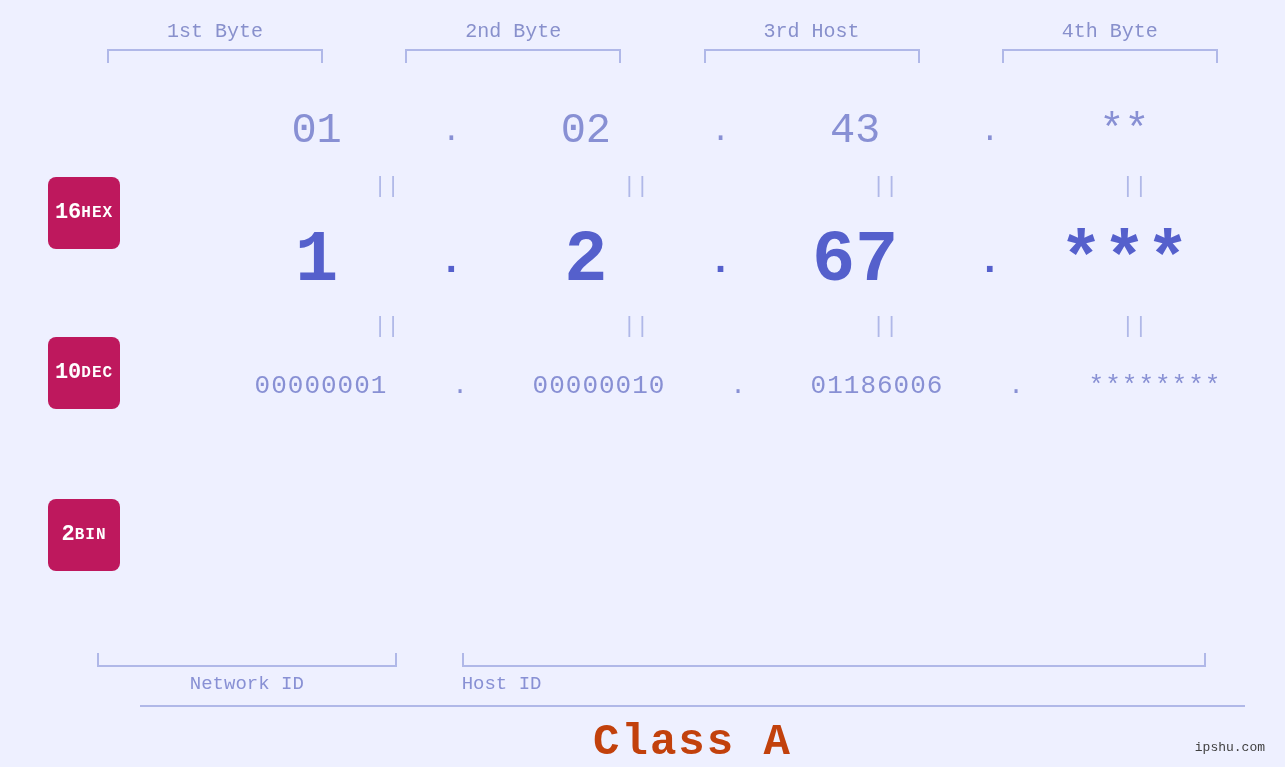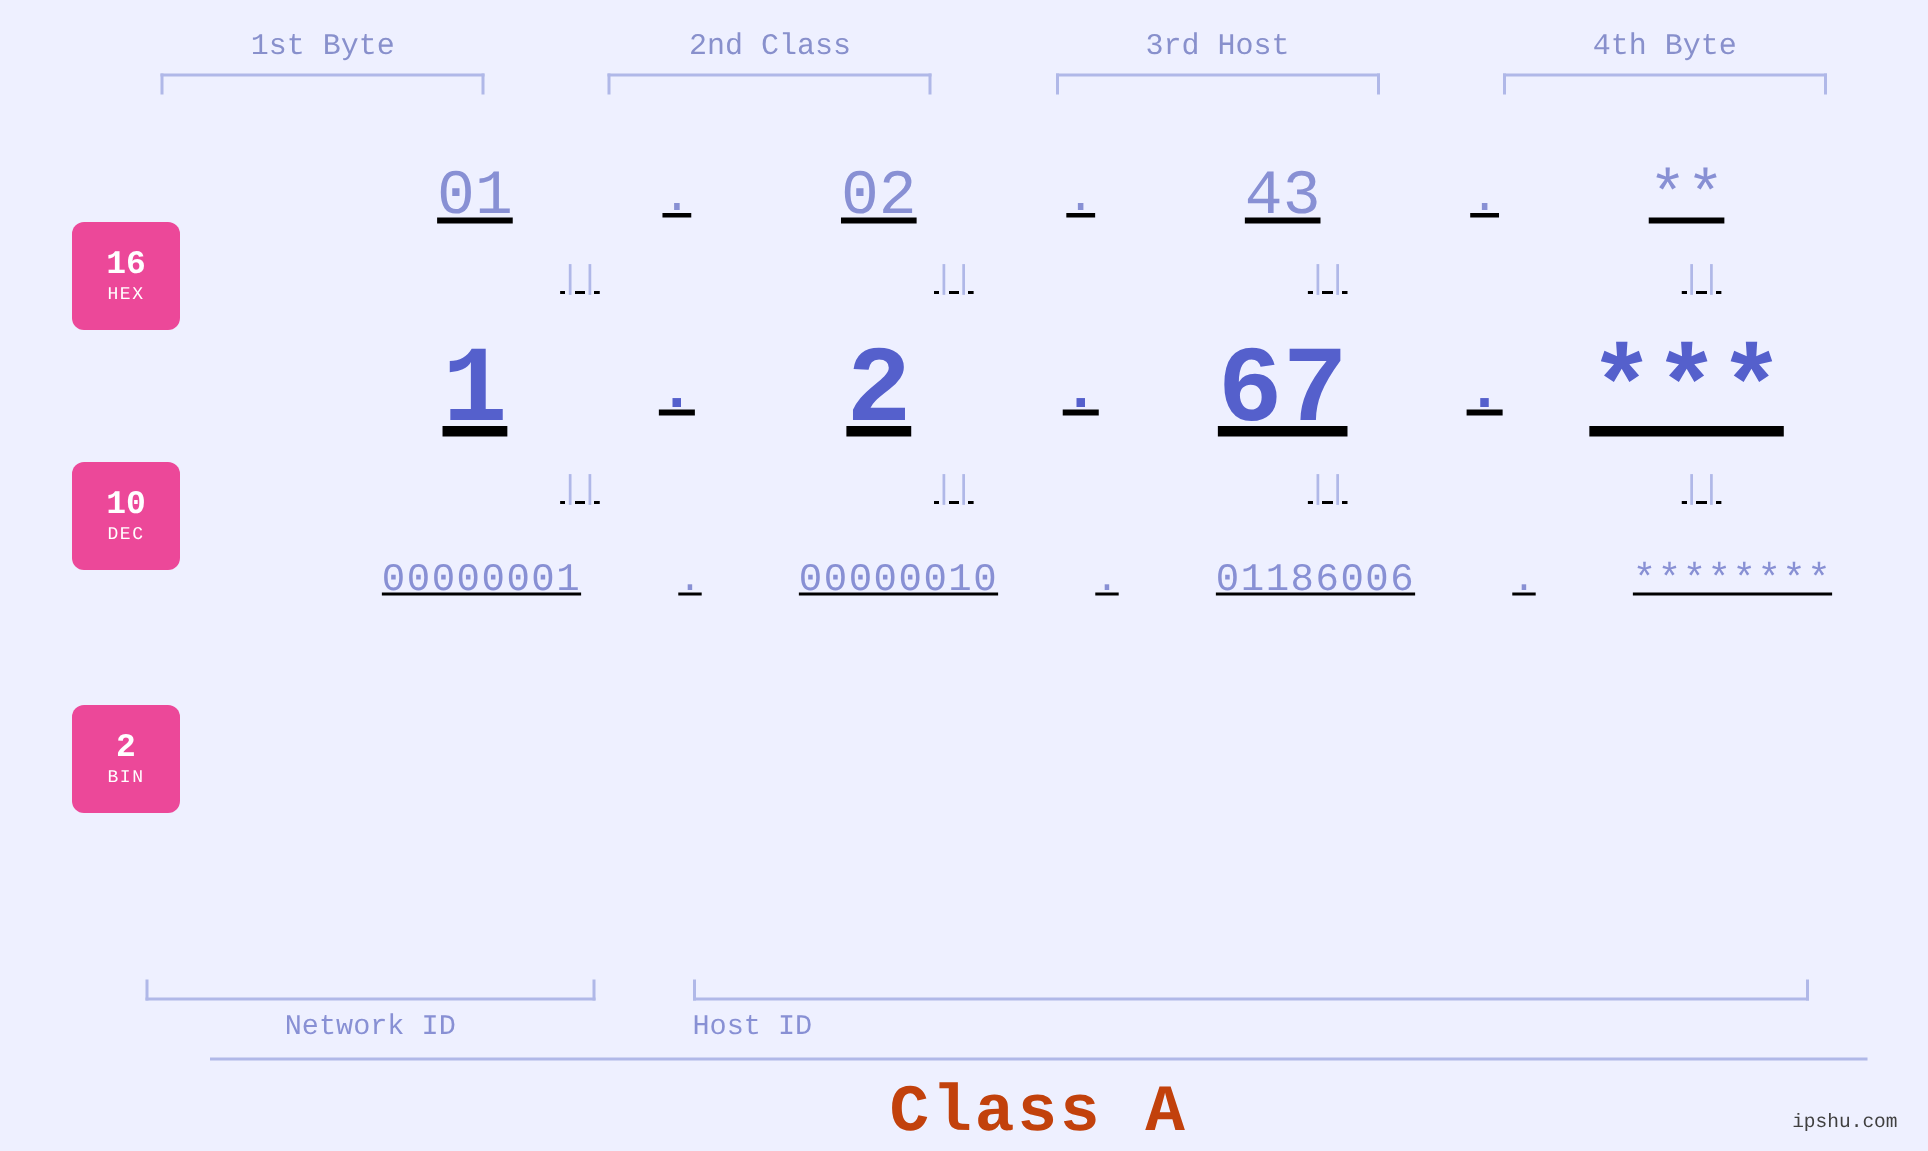--- a/index.html
+++ b/index.html
@@ -22,38 +22,39 @@
       flex-direction: column;
       align-items: center;
       justify-content: flex-start;
       padding-top: 20px;
     }
 
     
     .badge {
       width: 72px;
       height: 72px;
-      background: #ec4899;
+      background: #be185d;
       border-radius: 8px;
       display: flex;
-      flex-direction: column;
+      flex-direction: row;
       align-items: center;
       justify-content: center;
       color: white;
       position: absolute;
       left: 48px;
+      margin-top: 29px;
     }
     .badge-num {
       font-size: 22px;
       font-weight: bold;
       line-height: 1.1;
     }
     .badge-label {
-      font-size: 12px;
-      font-weight: normal;
+      font-size: 16px;
+      font-weight: bold;
       letter-spacing: 1px;
     }
 
     .badge-hex { top: 148px; }
     .badge-dec { top: 308px; }
     .badge-bin { top: 470px; }
 
     
     .header-row {
       display: flex;
@@ -87,21 +88,20 @@
     }
 
     
     .content-area {
       width: 100%;
       padding-left: 116px;
       padding-right: 40px;
       flex: 1;
       display: flex;
       flex-direction: column;
-      text-decoration: underline;
     }
 
     
     .value-row {
       display: flex;
       align-items: center;
       width: 100%;
       height: 80px;
     }
 
@@ -293,21 +293,21 @@
     <span class="badge-label">BIN</span>
   </div>
 
   <div class="header-row">
     <div class="byte-col">
       <span class="byte-label">1st Byte</span>
       <div class="top-bracket"></div>
     </div>
     <div style="width:28px;flex-shrink:0;"></div>
     <div class="byte-col">
-      <span class="byte-label">2nd Class</span>
+      <span class="byte-label">2nd Byte</span>
       <div class="top-bracket"></div>
     </div>
     <div style="width:28px;flex-shrink:0;"></div>
     <div class="byte-col">
       <span class="byte-label">3rd Host</span>
       <div class="top-bracket"></div>
     </div>
     <div style="width:28px;flex-shrink:0;"></div>
     <div class="byte-col">
       <span class="byte-label">4th Byte</span>

